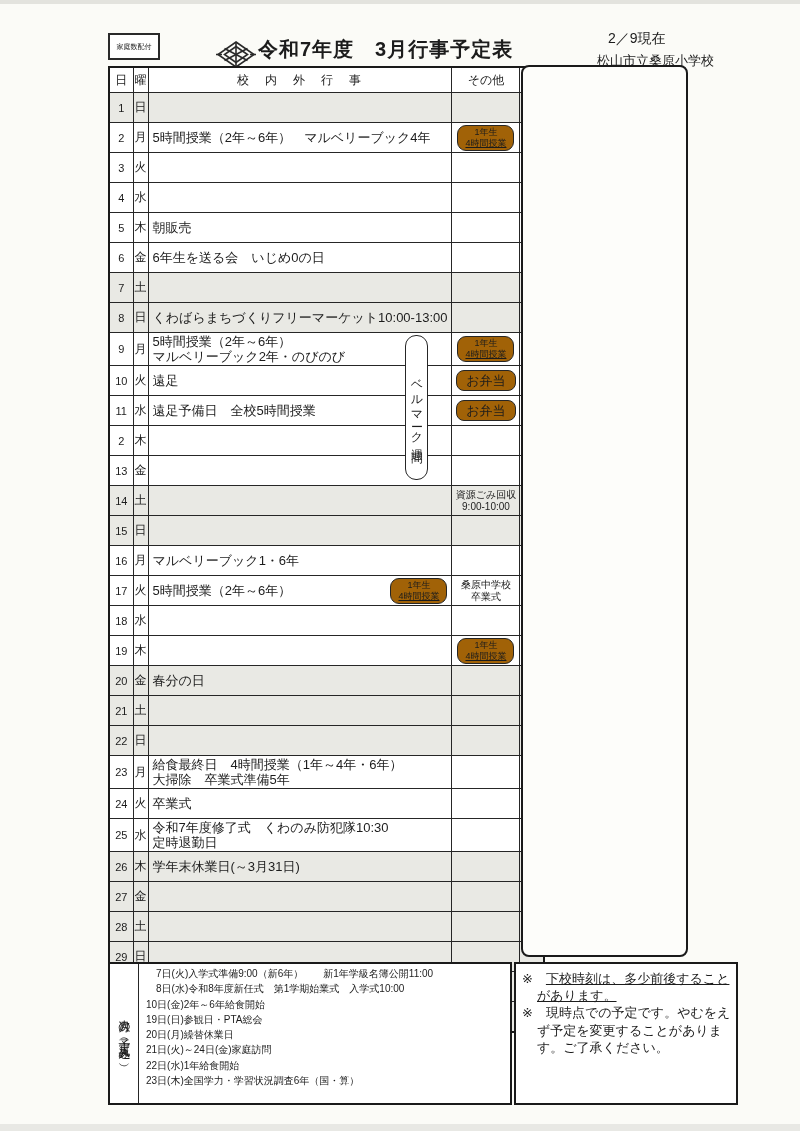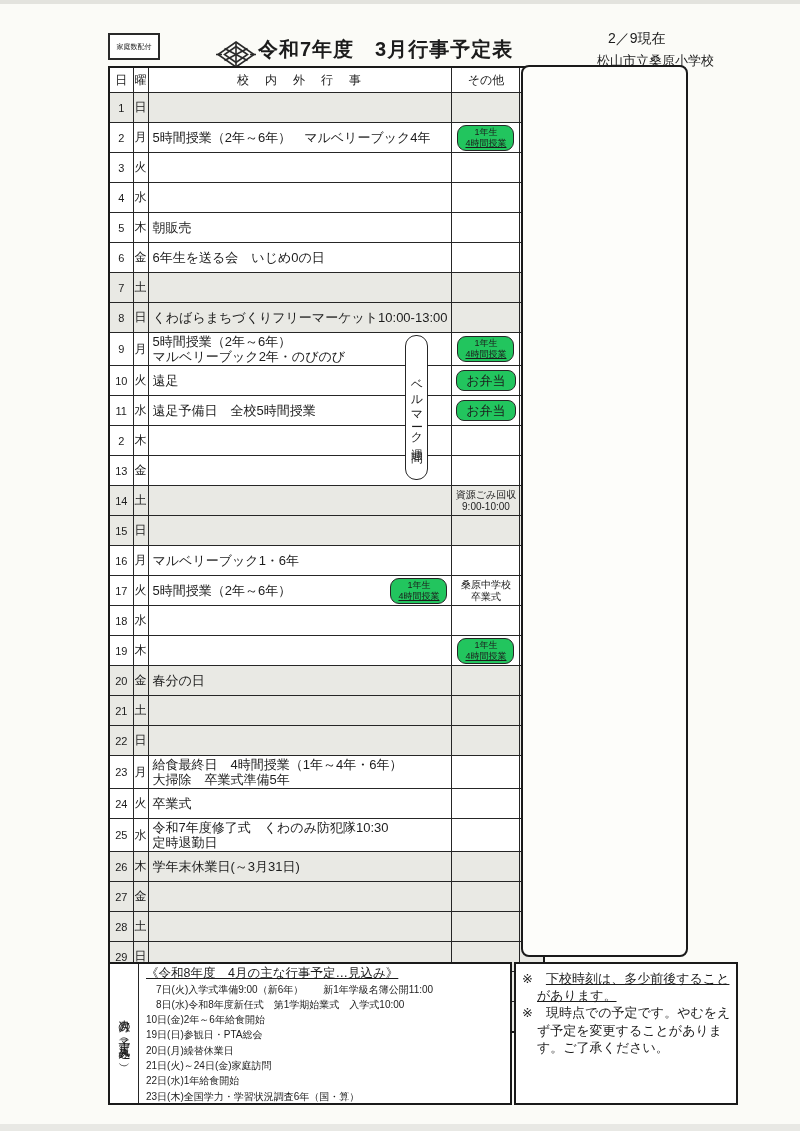--- a/index.html
+++ b/index.html
@@ -45,21 +45,21 @@
   td.cell-events{padding:1px 4px;}
   .ev-wrap{display:flex;align-items:center;justify-content:flex-start;}
   .ev-text{flex:1;min-width:0;}
   .ev-text div{font-size:13px;line-height:15px;white-space:pre;}
   td.cell-other{text-align:center;vertical-align:middle;padding:1px 1px;}
   .other-line{font-size:10px;line-height:12px;white-space:pre;}
   td.cell-lunch{text-align:center;font-size:13px;padding:0;}
 
   .tag-box{
     display:inline-block;border:1.4px solid #262626;border-radius:9px;
-    background:#22c55e;padding:1px 7px;text-align:center;
+    background:#a16207;padding:1px 7px;text-align:center;
   }
   .tag-box div{font-size:9px;line-height:11px;white-space:pre;}
   .tag-box div.l2{text-decoration:underline;}
   .tag-box.single{padding:2px 9px;border-radius:8px;}
   .tag-box.single div{font-size:13px;line-height:15px;}
 
   .bellmark{
     position:absolute;width:23px;box-sizing:border-box;
     border:1.4px solid #262626;border-radius:11px;background:#fff;
     writing-mode:vertical-rl;display:flex;align-items:center;justify-content:center;
@@ -526,21 +526,20 @@
       </tbody>
   </table>
 
   <div class="bellmark" id="bellmark" style="left: 405px; top: 335px; height: 145px;">ベルマーク週間</div>
 
   <div class="right-panel"></div>
 
   <div class="next-month">
     <div class="nm-label">次月の予定（見込み）</div>
     <div class="nm-content">
-      <div class="nm-title">《令和8年度　4月の主な行事予定…見込み》</div>
       <div id="nm-lines">
           <div class="nm-line">　7日(火)入学式準備9:00（新6年）　　新1年学級名簿公開11:00</div>
           <div class="nm-line">　8日(水)令和8年度新任式　第1学期始業式　入学式10:00</div>
           <div class="nm-line">10日(金)2年～6年給食開始</div>
           <div class="nm-line">19日(日)参観日・PTA総会</div>
           <div class="nm-line">20日(月)繰替休業日</div>
           <div class="nm-line">21日(火)～24日(金)家庭訪問</div>
           <div class="nm-line">22日(水)1年給食開始</div>
           <div class="nm-line">23日(木)全国学力・学習状況調査6年（国・算）</div>
         </div>

